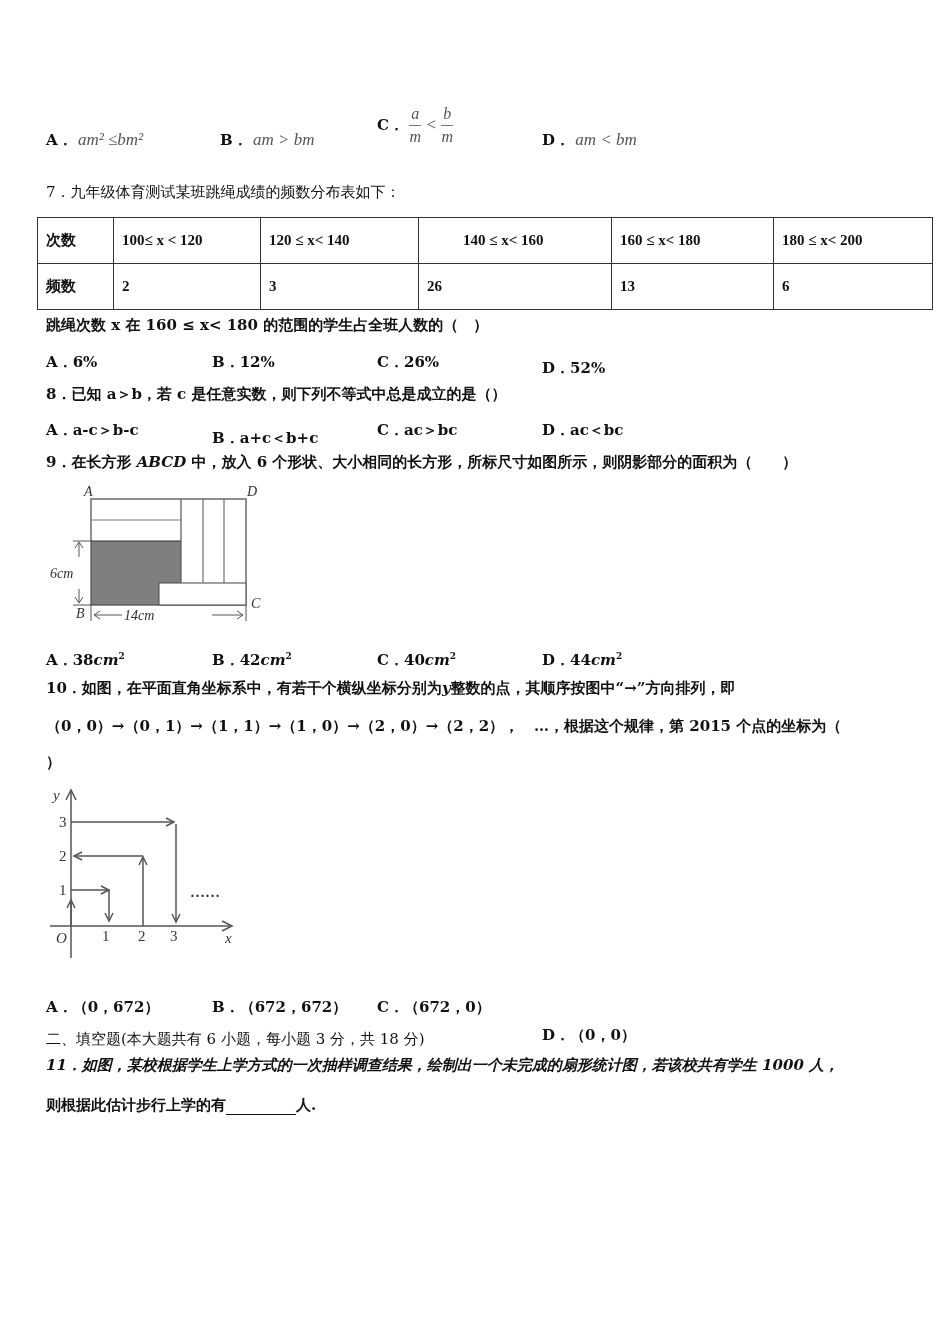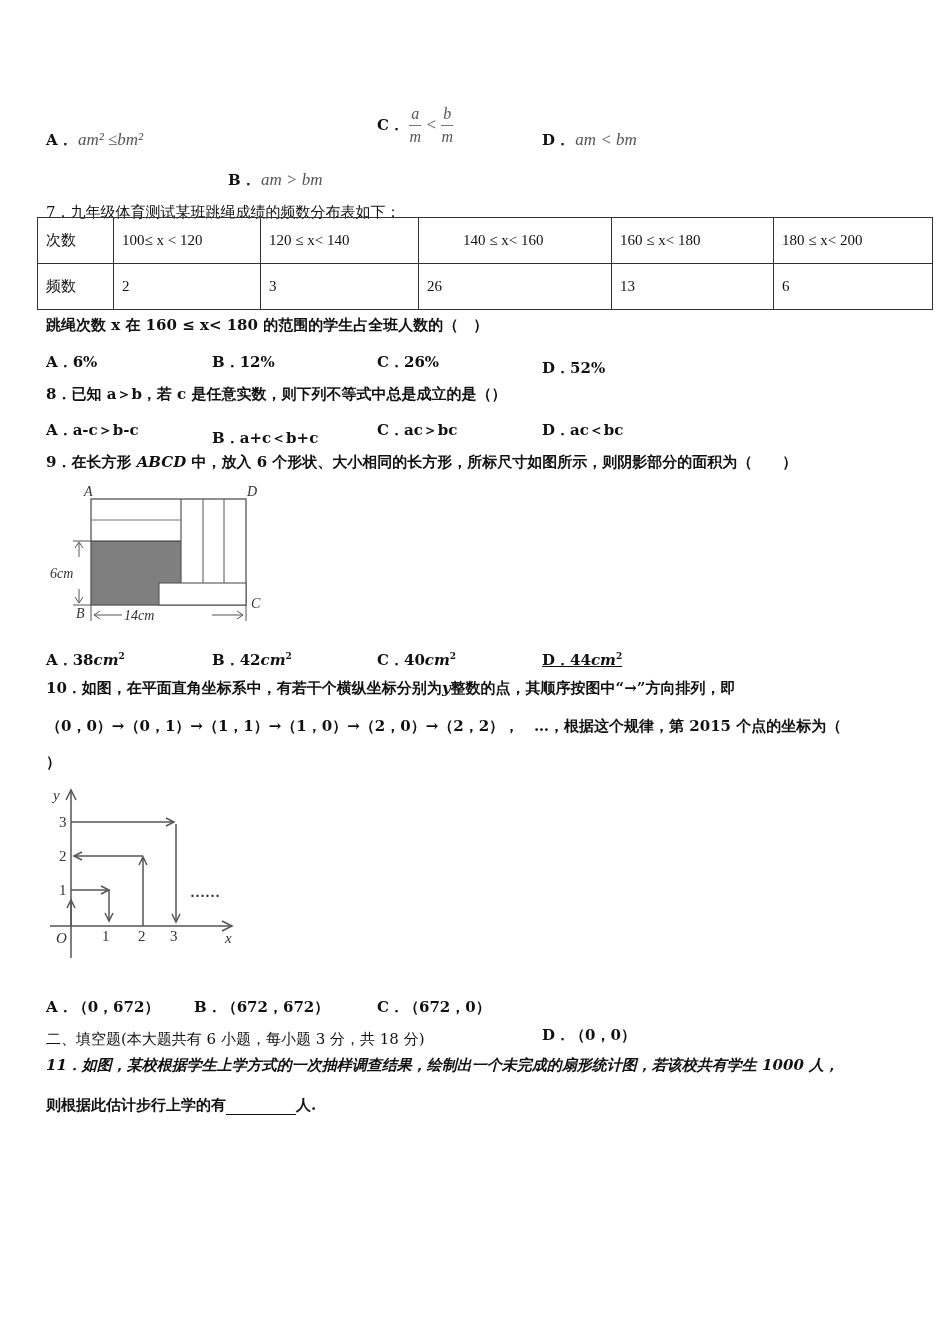--- a/index.html
+++ b/index.html
@@ -7,55 +7,55 @@
          font-family: "DejaVu Serif", "Liberation Serif", serif; color: #111; }
   .abs { position: absolute; }
   .line { position: absolute; left: 46px; font-size: 15px; white-space: nowrap; line-height: 20px; }
   .bold { font-weight: bold; }
   .opt { position: absolute; font-size: 15px; font-weight: bold; white-space: nowrap; line-height: 24px; }
   .math { font-family: "Liberation Serif", "DejaVu Serif", serif; font-style: italic; font-weight: normal; color: #555; font-size: 17px; }
   .frac { display: inline-block; vertical-align: middle; text-align: center; font-family: "Liberation Serif", serif; font-style: italic; color: #555; font-size: 16px; font-weight: normal; }
   .frac .num { display: block; border-bottom: 1px solid #777; padding: 0 2px; line-height: 22px; }
   .frac .den { display: block; line-height: 22px; }
   table.freq { position: absolute; left: 37px; top: 217px; border-collapse: collapse; }
-  table.freq td { border: 1.5px solid #333; height: 45px; padding: 0 0 0 8px; font-size: 15px; font-weight: normal;
+  table.freq td { border: 1.5px solid #333; height: 45px; padding: 0 0 0 8px; font-size: 15px; font-weight: bold;
                   font-family: "Liberation Serif", serif; vertical-align: middle; }
   .cn { font-family: "DejaVu Sans", sans-serif; font-weight: bold; }
   .blank { display: inline-block; width: 70px; border-bottom: 1.5px solid #111; height: 16px; vertical-align: bottom; }
   sup { font-size: 9px; }
 </style>
 </head>
 <body>
 
 <div class="opt" style="left:46px; top:128px;">
   <span>A．</span>
   <span class="math">am² ≤bm²</span>
 </div>
-<div class="opt" style="left:228px; top:128px;margin-top:40px;">
+<div class="opt" style="left:220px; top:128px;">
   <span>B．</span>
   <span class="math">am &gt; bm</span>
 </div>
 <div class="opt" style="left:377px; top:100px; line-height:48px;">
   <span style="vertical-align:middle;">C．</span>
   <span class="frac">
     <span class="num">a</span>
     <span class="den">m</span>
   </span>
   <span class="math" style="vertical-align:middle; font-style:normal;">&lt;</span>
   <span class="frac">
     <span class="num">b</span>
     <span class="den">m</span>
   </span>
 </div>
 <div class="opt" style="left:542px; top:128px;">
   <span>D．</span>
   <span class="math">am &lt; bm</span>
 </div>
 
-<div class="line" style="top:202px;">7．九年级体育测试某班跳绳成绩的频数分布表如下：</div>
+<div class="line" style="top:182px;">7．九年级体育测试某班跳绳成绩的频数分布表如下：</div>
 
 <table class="freq">
   <tbody>
       <tr>
     <td class="cn" style="width:67px;">次数</td>
     <td style="width:138px;">100≤ x &lt; 120</td>
     <td style="width:149px;">120 ≤ x&lt; 140</td>
     <td style="width:148px;padding-left:44px;">140 ≤ x&lt; 160</td>
     <td style="width:153px;">160 ≤ x&lt; 180</td>
     <td style="width:150px;">180 ≤ x&lt; 200</td>
@@ -126,21 +126,21 @@
 
 <div class="opt" style="left:46px; top:644px;">
   <span>A．</span><span>38</span><i>cm</i><sup>2</sup>
 </div>
 <div class="opt" style="left:212px; top:644px;">
   <span>B．</span><span>42</span><i>cm</i><sup>2</sup>
 </div>
 <div class="opt" style="left:377px; top:644px;">
   <span>C．</span><span>40</span><i>cm</i><sup>2</sup>
 </div>
-<div class="opt" style="left:542px; top:644px;text-decoration:underline;">
+<div class="opt" style="left:542px; top:644px;">
   <span>D．</span><span>44</span><i>cm</i><sup>2</sup>
 </div>
 
 <div class="line bold" style="top:678px;">
   <span>10．如图，在平面直角坐标系中，有若干个横纵坐标分别为</span><i>y</i><span>整数的点，其顺序按图中“→”方向排列，即</span>
 </div>
 <div class="line bold" style="top:716px;">（0，0）→（0，1）→（1，1）→（1，0）→（2，0）→（2，2），　…，根据这个规律，第 2015 个点的坐标为（</div>
 <div class="line bold" style="top:752px;">）</div>
 
 <svg class="abs" style="left:40px; top:780px;" width="210" height="185" viewBox="0 0 210 185">
@@ -174,21 +174,21 @@
     <text x="19" y="81">2</text>
     <text x="19" y="47">3</text>
     <text x="62" y="161">1</text>
     <text x="98" y="161">2</text>
     <text x="130" y="161">3</text>
     <text x="150" y="117" font-weight="bold">……</text>
   </g>
 </svg>
 
 <div class="opt" style="left:46px; top:995px;">A．（0，672）</div>
-<div class="opt" style="left:194px; top:995px;">B．（672，672）</div>
+<div class="opt" style="left:212px; top:995px;">B．（672，672）</div>
 <div class="opt" style="left:377px; top:995px;">C．（672，0）</div>
 <div class="opt" style="left:542px; top:995px;margin-top:28px;">D．（0，0）</div>
 
 <div class="line" style="top:1029px;">二、填空题(本大题共有 6 小题，每小题 3 分，共 18 分)</div>
 
 <div class="line bold" style="top:1055px;font-style:italic;">11．如图，某校根据学生上学方式的一次抽样调查结果，绘制出一个未完成的扇形统计图，若该校共有学生 1000 人，</div>
 <div class="line bold" style="top:1095px;">
   <span>则根据此估计步行上学的有</span><span class="blank"></span><span>人.</span>
 </div>
 

